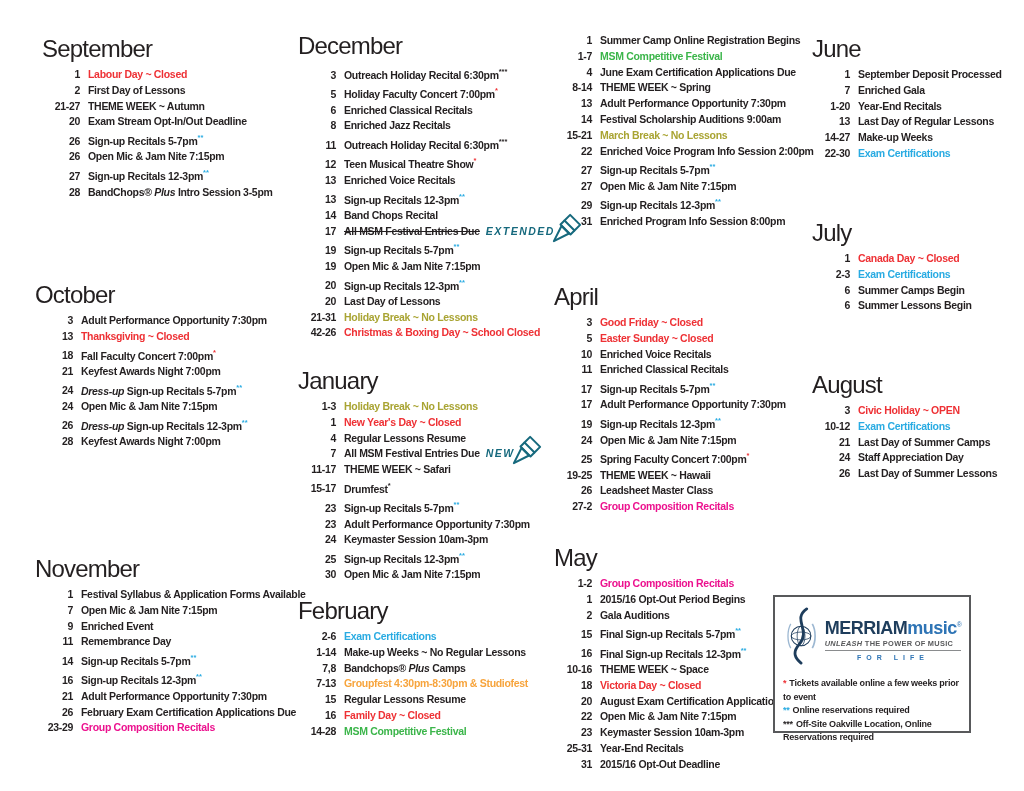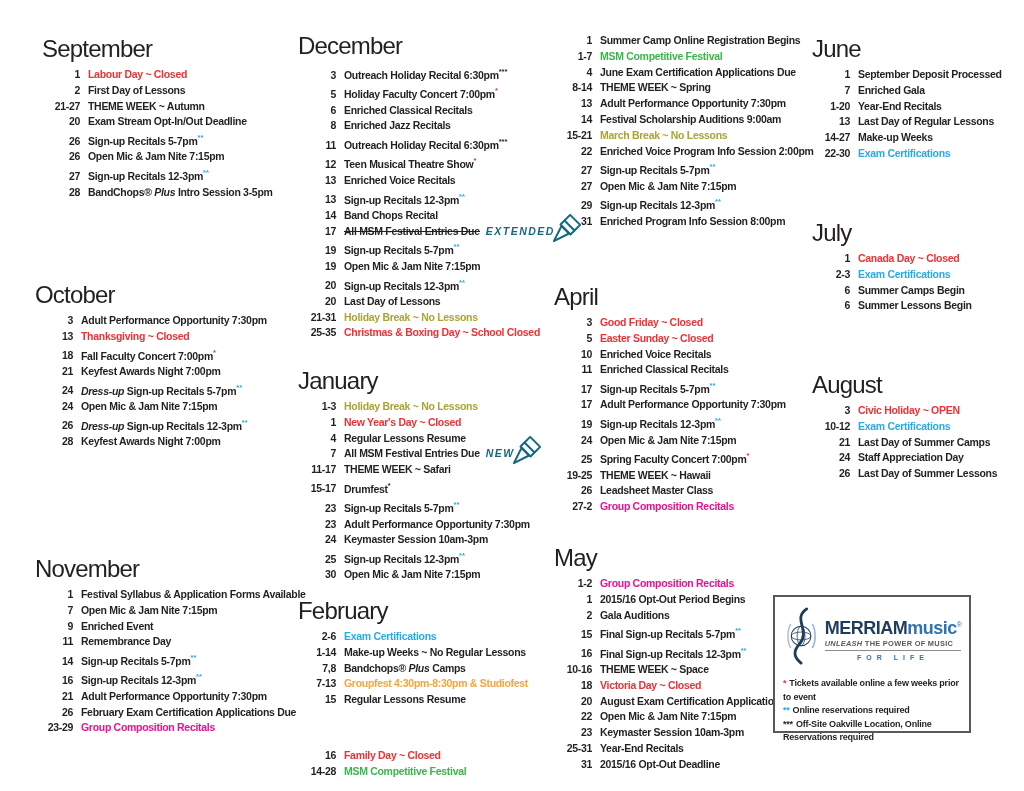--- a/index.html
+++ b/index.html
@@ -214,21 +214,21 @@
       </div>
       <div class="event-row">
         <span class="event-date">20</span>
         <span class="event-label" style="color: rgb(35, 31, 32);"><span>Last Day of Lessons</span></span>
       </div>
       <div class="event-row">
         <span class="event-date">21-31</span>
         <span class="event-label" style="color: rgb(169, 164, 51);"><span>Holiday Break ~ No Lessons</span></span>
       </div>
       <div class="event-row">
-        <span class="event-date">25-35</span>
+        <span class="event-date">42-26</span>
         <span class="event-label" style="color: rgb(238, 49, 53);"><span>Christmas &amp; Boxing Day ~ School Closed</span></span>
       </div>
     </div>
     <div class="month" style="left: 298px; top: 368px;">
       <h2 class="month-title">January</h2>
       <div class="event-row">
         <span class="event-date">1-3</span>
         <span class="event-label" style="color: rgb(169, 164, 51);"><span>Holiday Break ~ No Lessons</span></span>
       </div>
       <div class="event-row">
@@ -293,21 +293,21 @@
       <div class="event-row">
         <span class="event-date">7-13</span>
         <span class="event-label" style="color: rgb(247, 164, 60);"><span>Groupfest 4:30pm-8:30pm &amp; Studiofest</span></span>
       </div>
       <div class="event-row">
         <span class="event-date">15</span>
         <span class="event-label" style="color: rgb(35, 31, 32);"><span>Regular Lessons Resume</span></span>
       </div>
       <div class="event-row">
         <span class="event-date">16</span>
-        <span class="event-label" style="color: rgb(238, 49, 53); margin-top: 40px;"><span>Family Day ~ Closed</span></span>
+        <span class="event-label" style="color: rgb(238, 49, 53);"><span>Family Day ~ Closed</span></span>
       </div>
       <div class="event-row">
         <span class="event-date">14-28</span>
         <span class="event-label" style="color: rgb(59, 181, 74);"><span>MSM Competitive Festival</span></span>
       </div>
     </div>
     <div class="month" style="left: 554px; top: 33px;">
       <div class="event-row">
         <span class="event-date">1</span>
         <span class="event-label" style="color: rgb(35, 31, 32);"><span>Summer Camp Online Registration Begins</span></span>

